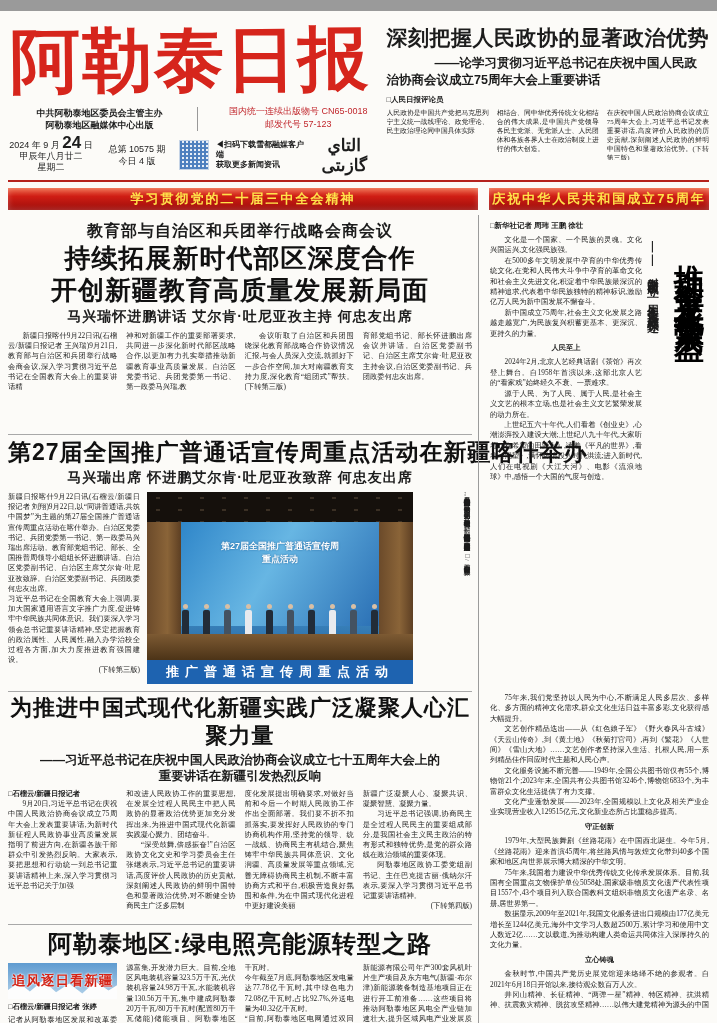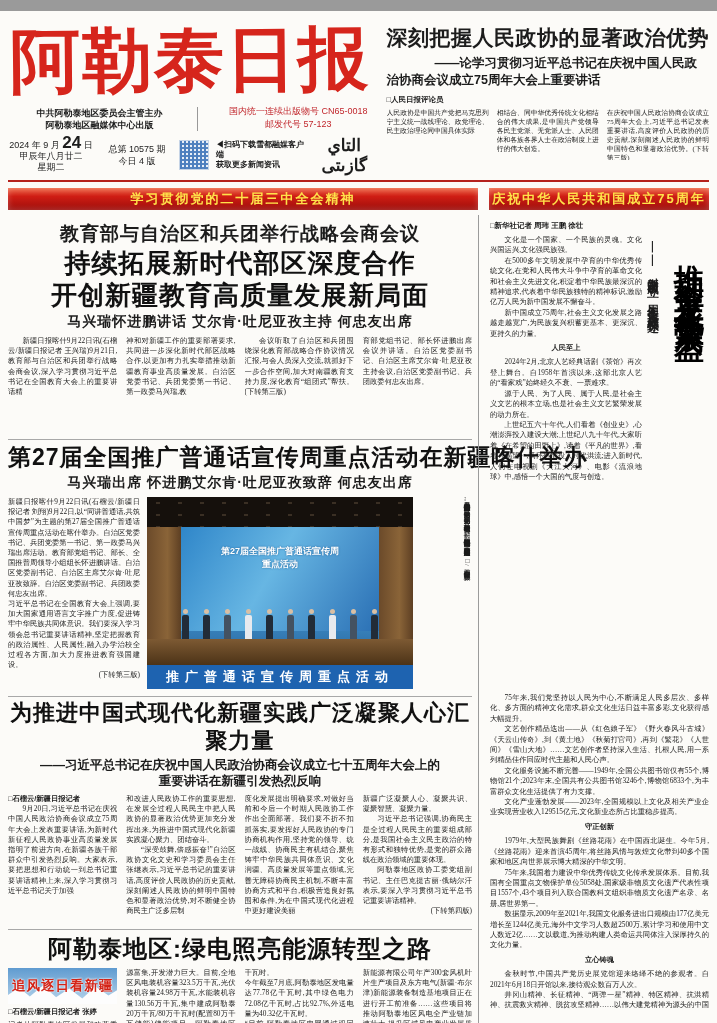--- a/index.html
+++ b/index.html
@@ -57,21 +57,21 @@
     box-shadow:inset 0 0 6px rgba(255,255,255,.25);
   }
   .banner.left { width:470px; }
   .banner.right { flex:1; }
   
   .main { display:flex; margin-top:5px; }
   .left-region { width:470px; padding-right:6px; }
   .v-divider { width:0; border-left:1px solid #9b9b9b; margin:0 5px 0 0; }
   .right-region { flex:1; padding-left:6px; overflow:hidden; }
   
-  .kicker { text-align:center; font-size:19px; font-weight:bold; letter-spacing:1px;
+  .kicker { text-align:center; font-size:16px; font-weight:bold; letter-spacing:1px;
             font-family:"Liberation Sans",sans-serif; margin-top:6px; }
   .headline { text-align:center; font-family:"Liberation Sans",sans-serif; font-weight:900;
               letter-spacing:1px; color:#111; }
   .h-a1 { font-size:26px; line-height:32px; }
   .h-a2 { font-size:23px; line-height:30px; margin-top:2px; white-space:nowrap; }
   .h-a3 { font-size:22px; line-height:28px; margin-top:2px; }
   .h-a4 { font-size:24px; line-height:30px; margin:4px 0 2px 0; }
   .subhead { text-align:center; font-size:14px; font-weight:900; letter-spacing:1px;
              font-family:"Liberation Sans",sans-serif; margin-top:2px; }
   .sub-a3 { text-align:center; font-size:12.5px; font-weight:bold; line-height:16px;

